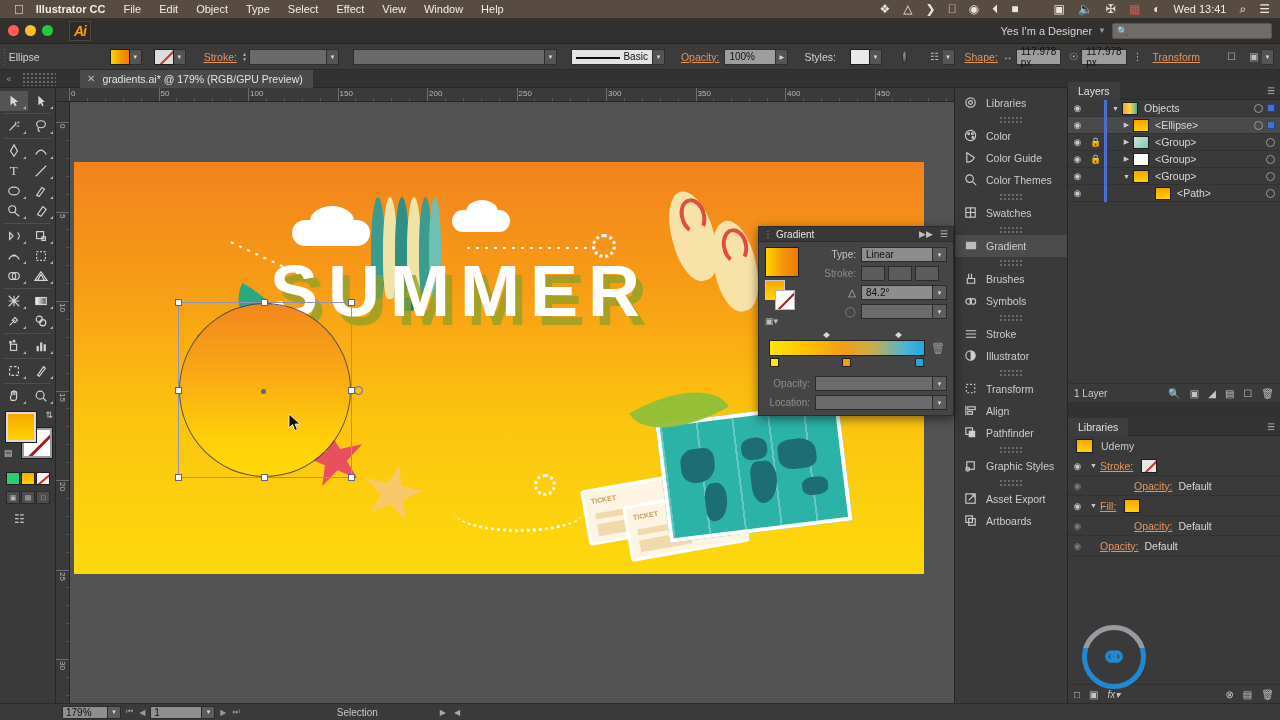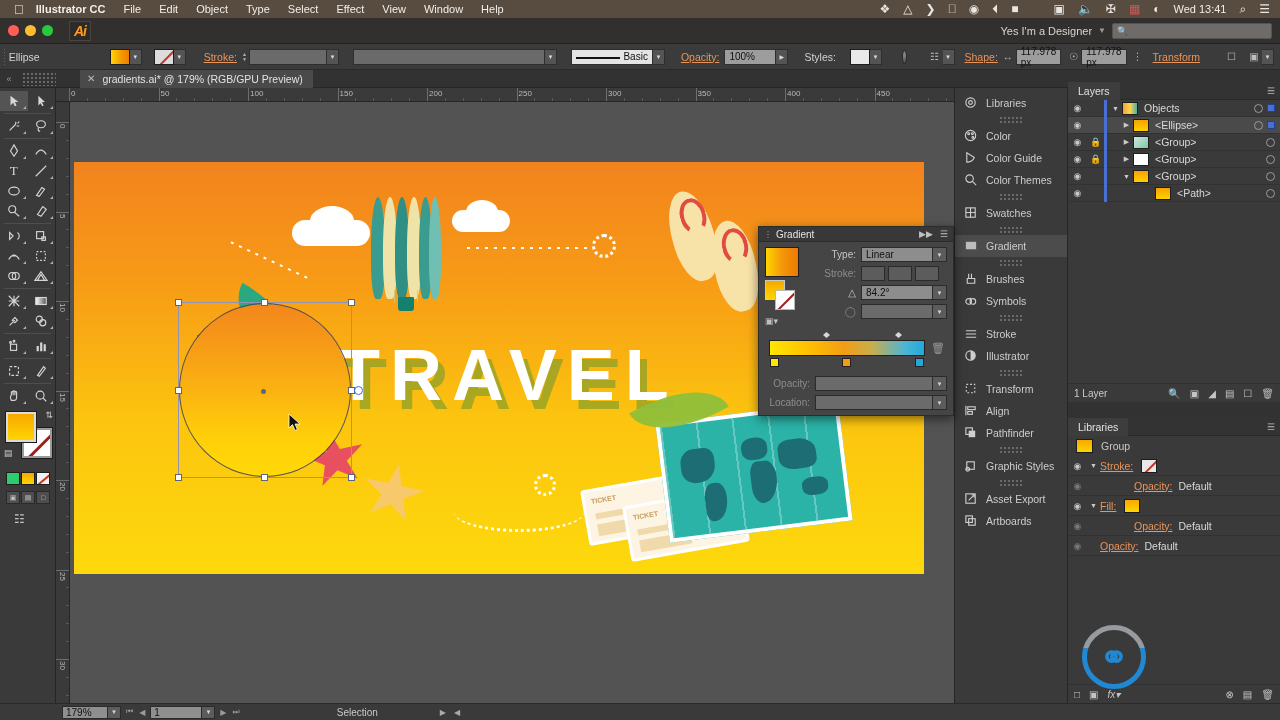--- a/index.html
+++ b/index.html
@@ -742,21 +742,21 @@
 
       <div class="leaf" style="left:128px;top:160px;width:120px;height:62px;background:#1d9e7e;transform:rotate(-12deg);"></div>
       <div class="leaf" style="left:118px;top:186px;width:100px;height:58px;background:#8fbf3a;transform:rotate(16deg);"></div>
       <div class="leaf" style="left:150px;top:140px;width:90px;height:50px;background:#2aa87f;transform:rotate(30deg);"></div>
 
       <div class="flip" style="left:598px;top:28px;width:42px;height:92px;transform:rotate(-16deg);"></div>
       <div class="strap" style="left:606px;top:36px;width:26px;height:36px;border-color:#e04b42;border-bottom-color:transparent;transform:rotate(-16deg);"></div>
       <div class="flip" style="left:640px;top:58px;width:42px;height:92px;transform:rotate(-12deg);"></div>
       <div class="strap" style="left:648px;top:66px;width:26px;height:36px;border-color:#e04b42;border-bottom-color:transparent;transform:rotate(-12deg);"></div>
 
-      <div class="title-sub">TRAVEL</div>
+      <div class="title-main">SUMMER</div>
 
       <div class="star5" style="left:230px;top:268px;width:62px;height:58px;background:#e84f5f;transform:rotate(-12deg);"></div>
       <div class="star5" style="left:288px;top:302px;width:62px;height:58px;background:#f8c96a;transform:rotate(12deg);"></div>
 
       <div style="position:absolute;left:380px;top:330px;width:130px;height:40px;border-bottom:3px dotted #fff;border-radius:0 0 60% 60%;"></div>
       <div style="position:absolute;left:460px;top:312px;width:22px;height:22px;border:3px dotted #fff;border-radius:50%;"></div>
 
       <div class="ticket" style="left:510px;top:318px;width:120px;height:56px;transform:rotate(-10deg);">
         <div style="position:absolute;left:6px;top:6px;font-size:7px;color:#c59b5a;font-weight:bold;">TICKET</div>
         <div style="position:absolute;left:8px;top:22px;width:70px;height:6px;background:#f0d9ab;"></div>
@@ -1122,21 +1122,21 @@
     </div>
   </div>
 
   <div class="rpanel" style="top:418px;height:285px;">
     <div class="ptabbar">
       <span class="ptab">Libraries</span>
       <span class="pmenu">☰</span>
     </div>
     <div class="approw">
       <span class="app-th" style="background:linear-gradient(180deg,#f7a800,#ffd500);"></span>
-      <span>Group</span>
+      <span>Udemy</span>
     </div>
     <div id="appRows">
         <div class="layerrow" style="height: 20px;">
           <span class="lr-eye" style="opacity: 1;">◉</span>
           <span class="lr-tri">▼</span>
           <span class="app-orange" style="margin-left: 0px;">Stroke:</span>
           <span style="width: 16px; height: 14px; margin-left: 8px; border: 1px solid rgb(28, 28, 28); background: rgb(232, 232, 232); position: relative; overflow: hidden;">
             <i style="position:absolute;left:-3px;top:6px;width:24px;height:2px;background:#c0392b;transform:rotate(-45deg);display:block;"></i>
           </span>
         </div>

